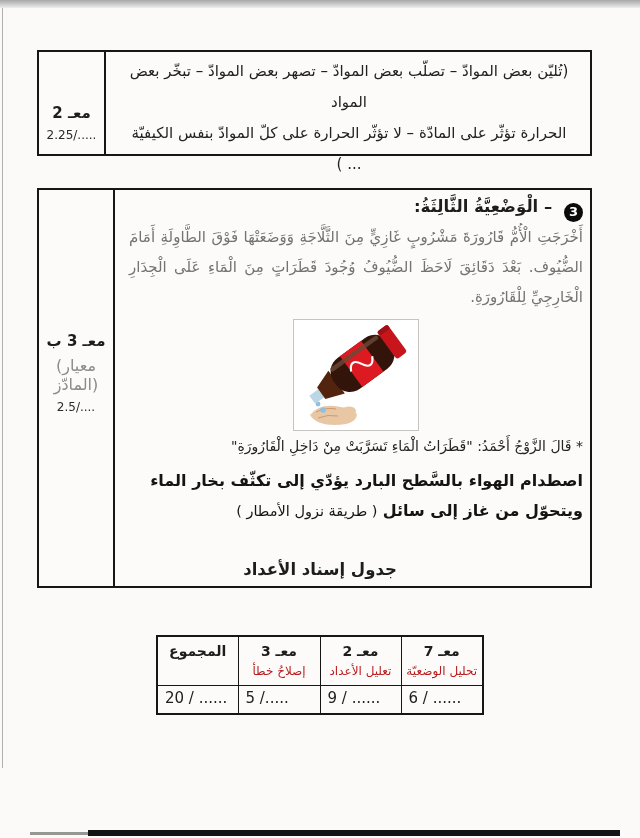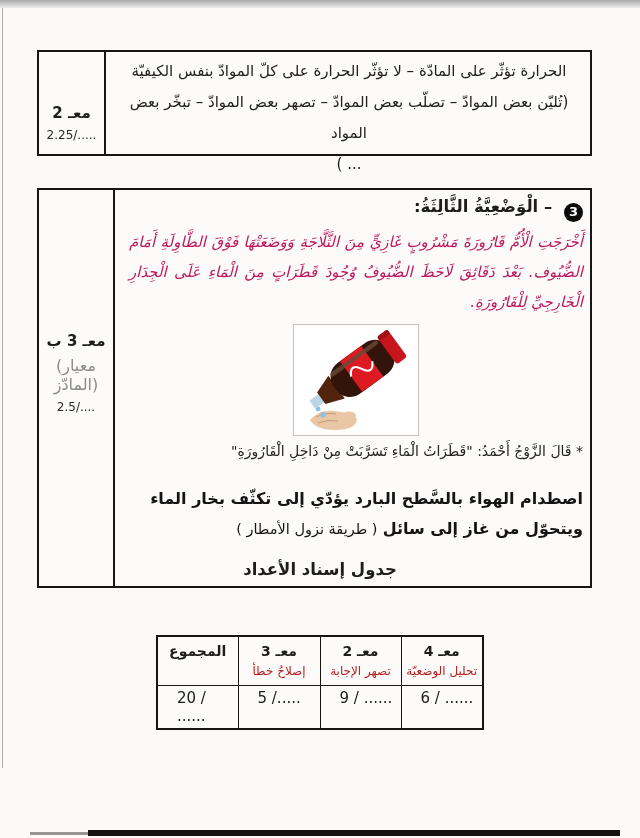--- a/index.html
+++ b/index.html
@@ -39,65 +39,65 @@
     position:absolute; left:78px; right:0; top:0; bottom:0;
     direction:rtl; padding:4px 7px 0 12px;
   }
   .section-heading { text-align:right; font-weight:bold; font-size:16.5px; line-height:26px; }
   .num-badge {
     display:inline-flex; width:19px; height:19px; border-radius:50%;
     background:#0b0b0b; color:#fff; font-size:13px; font-weight:bold;
     align-items:center; justify-content:center; vertical-align:-4px; margin-left:6px;
   }
   .body-par {
-    margin-top:5px; font-size:15px; line-height:30px; text-align:justify; color:#be185d;font-style:italic;
+    font-size:15px; line-height:30px; text-align:justify; color:#737373;
   }
   .figure {
     width:126px; height:112px; margin:7px auto 3px auto;
     border:1px solid #c6c4c0; background:#fff; display:block;
   }
   .bullets { font-size:14px; line-height:25px; text-align:right; margin-top:3px; color:#242424; }
-  .answer { margin-top:20px; font-size:16px; line-height:30px; text-align:right; color:#141414; }
+  .answer { margin-top:7px; font-size:16px; line-height:30px; text-align:right; color:#141414; }
   .answer .bold-part { font-weight:bold; }
   .answer .normal-part { font-weight:normal; font-size:14.5px; }
   .table-title {
     position:absolute; left:0; top:560px; width:640px; text-align:center;
     font-weight:bold; font-size:16.5px; direction:rtl;
   }
   table.grades {
     position:absolute; left:156px; top:635px; width:326px;
     border-collapse:collapse; direction:rtl; table-layout:fixed;
     background:#fcfbfa;
   }
   table.grades td { border:1.6px solid #161616; vertical-align:top; }
   table.grades { border:2px solid #161616; }
   .hdr-cell { padding:3px 2px 2px 2px; text-align:center; height:49px; }
   .hdr-top { font-weight:bold; font-size:14px; line-height:22px; }
   .hdr-bottom { font-size:12px; line-height:18px; color:#b91c1c; }
-  .val-cell { direction:ltr; text-align:left; padding:3px 0 3px 19px; font-size:15px; height:29px; color:#202020; }
+  .val-cell { direction:ltr; text-align:left; padding:3px 0 3px 7px; font-size:15px; height:29px; color:#202020; }
   .bottom-bar-gray { position:absolute; left:30px; top:832px; width:58px; height:3px; background:#969693; }
   .bottom-bar-black { position:absolute; left:88px; top:830px; width:532px; height:6px; background:#131313; }
   .ltr { direction:ltr; unicode-bidi:isolate; }
 </style>
 </head>
 <body>
 
 <div class="page">
 
   <div class="topbar"></div>
   <div class="left-edge"></div>
 
   <div class="frame box1">
     <div class="margin-cell">
       <div class="margin-label">معـ 2</div>
       <div class="margin-score">2.25/.....</div>
     </div>
     <div class="box1-text">
+      <div>(تُليّن بعض الموادّ – تصلّب بعض الموادّ – تصهر بعض الموادّ – تبخّر بعض المواد</div>
       <div>الحرارة تؤثّر على المادّة – لا تؤثّر الحرارة على كلّ الموادّ بنفس الكيفيّة</div>
-      <div>(تُليّن بعض الموادّ – تصلّب بعض الموادّ – تصهر بعض الموادّ – تبخّر بعض المواد</div>
       <div class="ltr">( ...</div>
     </div>
   </div>
 
   <div class="frame box2">
     <div class="margin-cell">
       <div class="margin-label">معـ 3 ب</div>
       <div class="margin-note">
         <div>(معيار</div>
         <div>المادّز)</div>
@@ -151,26 +151,26 @@
   <table class="grades">
     <colgroup>
         <col style="width:82px">
         <col style="width:81px">
         <col style="width:82px">
         <col style="width:81px">
       </colgroup>
     <tbody>
         <tr>
       <td class="hdr-cell">
-        <div class="hdr-top">معـ 4</div>
+        <div class="hdr-top">معـ 7</div>
         <div class="hdr-bottom">تحليل الوضعيّة</div>
       </td>
       <td class="hdr-cell">
         <div class="hdr-top">معـ 2</div>
-        <div class="hdr-bottom">تصهر الإجابة</div>
+        <div class="hdr-bottom">تعليل الأعداد</div>
       </td>
       <td class="hdr-cell">
         <div class="hdr-top">معـ 3</div>
         <div class="hdr-bottom">إصلاحُ خطأ</div>
       </td>
       <td class="hdr-cell">
         <div class="hdr-top">المجموع</div>
         <div class="hdr-bottom"></div>
       </td>
     </tr>

